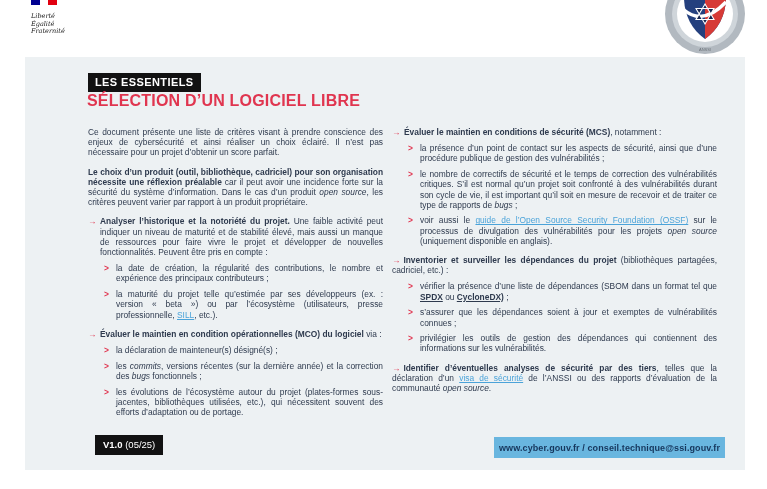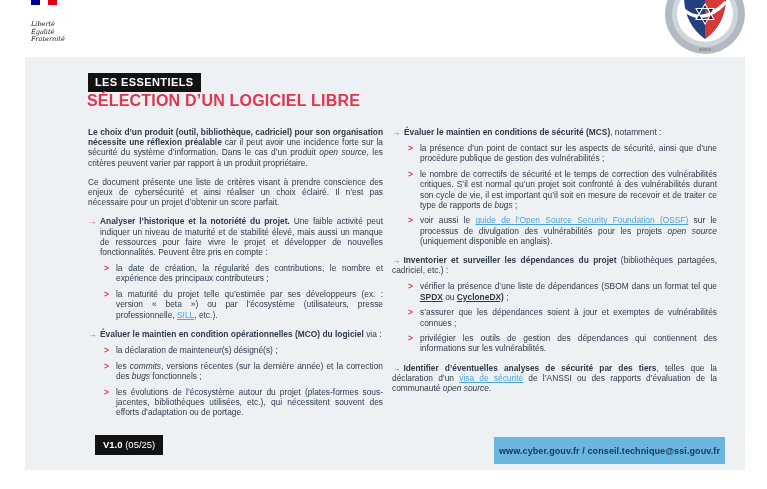--- a/index.html
+++ b/index.html
@@ -22,21 +22,21 @@
   .page{position:absolute;inset:0;overflow:hidden;}
 
   
   .marianne{position:absolute;left:31px;top:0;color:#161616;}
   .flag{display:flex;width:26px;height:5px;}
   .flag span{flex:1;}
   .flag .b{background:#000091;}
   .flag .w{background:#ffffff;}
   .flag .r{background:#E1000F;}
   .rep-title{margin-top:3px;font-weight:700;font-size:11px;line-height:12.5px;letter-spacing:.2px;}
-  .motto{margin-top:16px;font-family:"DejaVu Serif",serif;font-style:italic;font-size:6.5px;line-height:7.6px;}
+  .motto{margin-top:8px;font-family:"DejaVu Serif",serif;font-style:italic;font-size:6.5px;line-height:7.6px;}
 
   .seal{position:absolute;top:-26px;right:22px;width:80px;height:80px;}
 
   
   .panel{
     position:absolute;left:25px;top:57px;width:720px;height:413px;
     background:var(--panel);
   }
   .kicker{
     position:absolute;left:63px;top:16px;
@@ -73,21 +73,21 @@
   a.link{color:var(--link);text-decoration:underline;}
   a.dlink{color:var(--text);text-decoration:underline;font-weight:bold;}
 
   .version{
     position:absolute;left:60px;top:378px;
     background:var(--badge-black);color:#fff;
     font-size:9.5px;padding:4px 8px 5px;margin-left:10px;
   }
   .version .b{font-weight:700;}
   .contact{
-    position:absolute;left:469px;top:380px;width:231px;height:27px;
+    position:absolute;left:469px;top:380px;width:231px;height:21px;
     background:var(--footer-bg);color:var(--footer-text);
     font-size:9px;font-weight:600;
     display:flex;align-items:center;justify-content:center;
     letter-spacing:.1px;cursor:pointer;
   }
 </style>
 </head>
 <body>
 
 <div class="page">
@@ -114,22 +114,22 @@
     <path d="M-21,-4 Q-2,12 21,-12" stroke="#ffffff" stroke-width="3.4" fill="none"></path>
     <path d="M0,-10 L9,5.5 L-9,5.5 Z M0,10 L9,-5.5 L-9,-5.5 Z" fill="#16254e" stroke="#ffffff" stroke-width="1.1"></path>
     <text x="0" y="37" text-anchor="middle" font-size="4" fill="#6c737a">ANSSI</text>
   </svg>
 
   <main class="panel">
     <span class="kicker">LES ESSENTIELS</span>
     <h1 class="title">SÉLECTION D’UN LOGICIEL LIBRE</h1>
 
     <div class="col left" id="col-left">
+        <div class="blk p"><span>Ce document présente une liste de critères visant à prendre conscience des enjeux de cybersécurité et ainsi réaliser un choix éclairé. Il n’est pas nécessaire pour un projet d’obtenir un score parfait.</span></div>
         <div class="blk p"><span class="b">Le choix d’un produit (outil, bibliothèque, cadriciel) pour son organisation nécessite une réflexion préalable</span><span> car il peut avoir une incidence forte sur la sécurité du système d’information. Dans le cas d’un produit </span><span class="i">open source</span><span>, les critères peuvent varier par rapport à un produit propriétaire.</span></div>
-        <div class="blk p"><span>Ce document présente une liste de critères visant à prendre conscience des enjeux de cybersécurité et ainsi réaliser un choix éclairé. Il n’est pas nécessaire pour un projet d’obtenir un score parfait.</span></div>
         <div class="blk arrow hang"><span class="marker">→</span><span class="b">Analyser l’historique et la notoriété du projet.</span><span> Une faible activité peut indiquer un niveau de maturité et de stabilité élevé, mais aussi un manque de ressources pour faire vivre le projet et développer de nouvelles fonctionnalités. Peuvent être pris en compte :</span></div>
         <div class="blk sub"><span class="marker">&gt;</span><span>la date de création, la régularité des contributions, le nombre et expérience des principaux contributeurs ;</span></div>
         <div class="blk sub"><span class="marker">&gt;</span><span>la maturité du projet telle qu’estimée par ses développeurs (ex. : version « beta ») ou par l’écosystème (utilisateurs, presse professionnelle, </span><a class="link" href="#">SILL</a><span>, etc.).</span></div>
         <div class="blk arrow hang"><span class="marker">→</span><span class="b">Évaluer le maintien en condition opérationnelles (MCO) du logiciel</span><span> via :</span></div>
         <div class="blk sub"><span class="marker">&gt;</span><span>la déclaration de mainteneur(s) désigné(s) ;</span></div>
         <div class="blk sub"><span class="marker">&gt;</span><span>les </span><span class="i">commits</span><span>, versions récentes (sur la dernière année) et la correction des </span><span class="i">bugs</span><span> fonctionnels ;</span></div>
         <div class="blk sub"><span class="marker">&gt;</span><span>les évolutions de l’écosystème autour du projet (plates-formes sous-jacentes, bibliothèques utilisées, etc.), qui nécessitent souvent des efforts d’adaptation ou de portage.</span></div>
       </div>
     <div class="col right" id="col-right">
         <div class="blk arrow hang"><span class="marker">→</span><span class="b">Évaluer le maintien en conditions de sécurité (MCS)</span><span>, notamment :</span></div>

